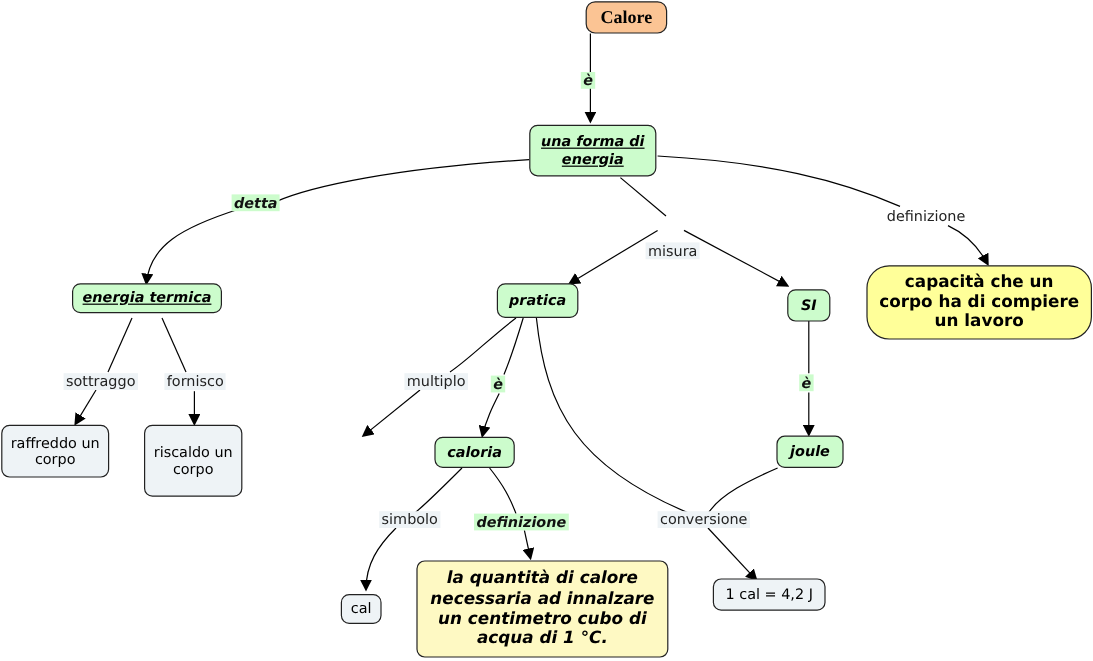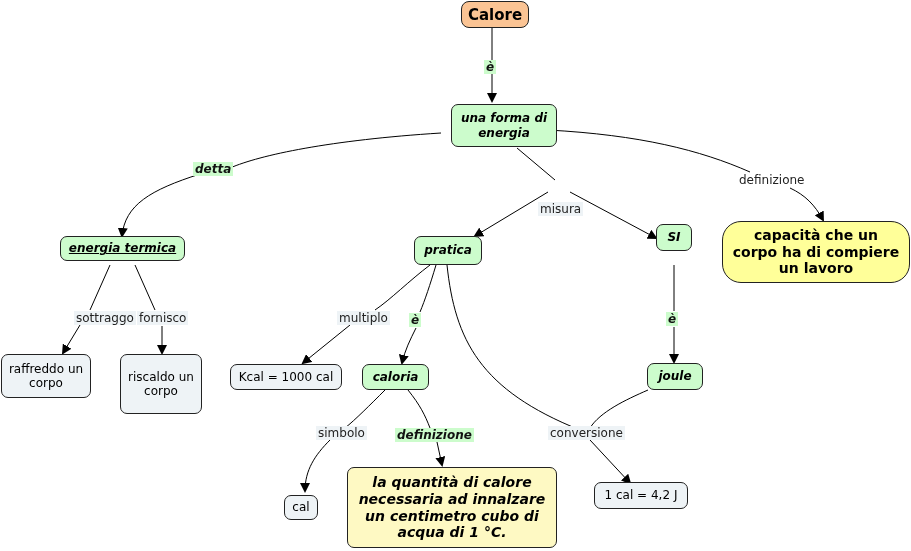--- a/index.html
+++ b/index.html
@@ -48,40 +48,39 @@
       <path d="M590,440 L630,483" marker-end="url(#arr)"></path>
       <path d="M674,265 L674,311"></path>
       <path d="M674,327 L674,362" marker-end="url(#arr)"></path>
       <path d="M385,390 C370,405 355,420 345,428"></path>
       <path d="M330,440 C315,455 305,470 305,491" marker-end="url(#arr)"></path>
       <path d="M408,390 C420,405 425,415 430,428"></path>
       <path d="M437,442 L442,465" marker-end="url(#arr)"></path>
     </g>
   </svg>
 
-  <div class="node orange" style="left:461px;top:1px;width:68px;height:27px;">Calore</div>
-  <div class="node green" style="left:451px;top:104px;width:106px;height:43px;padding:0 4px;">una forma di energia</div>
+  <div class="node orange" style="left:488px;top:1px;width:68px;height:27px;font-family:Liberation Serif, serif;">Calore</div>
+  <div class="node green" style="left:441px;top:104px;width:106px;height:43px;padding:0 4px;text-decoration:underline;">una forma di energia</div>
   <div class="node green" style="left:60px;top:236px;width:125px;height:25px;text-decoration:underline;">energia termica</div>
   <div class="node green" style="left:414px;top:236px;width:68px;height:29px;">pratica</div>
-  <div class="node green" style="left:656px;top:224px;width:36px;height:27px;">SI</div>
+  <div class="node green" style="left:656px;top:241px;width:36px;height:27px;">SI</div>
   <div class="node yellow" style="left:722px;top:221px;width:188px;height:62px;padding:0 8px;">capacità che un corpo ha di compiere un lavoro</div>
   <div class="node gray" style="left:1px;top:354px;width:90px;height:44px;padding:16px 6px;">raffreddo un corpo</div>
   <div class="node gray" style="left:120px;top:354px;width:82px;height:60px;padding:0 6px;">riscaldo un corpo</div>
-  <div class="node gray" style="left:230px;top:364px;width:112px;height:26px;">Kcal = 1000 cal</div>
   <div class="node green" style="left:362px;top:364px;width:67px;height:26px;">caloria</div>
   <div class="node green" style="left:647px;top:363px;width:56px;height:27px;">joule</div>
   <div class="node gray" style="left:284px;top:495px;width:34px;height:25px;">cal</div>
   <div class="node biggreen" style="left:347px;top:467px;width:210px;height:81px;padding:0 6px;">la quantità di calore necessaria ad innalzare un centimetro cubo di acqua di 1 °C.</div>
   <div class="node gray" style="left:594px;top:482px;width:94px;height:27px;">1 cal = 4,2 J</div>
 
   <span class="lbl g" style="left:484px;top:60px;">è</span>
   <span class="lbl g" style="left:193px;top:162px;">detta</span>
   <span class="lbl w" style="left:538px;top:178px;margin-top:24px;">misura</span>
   <span class="lbl plain" style="left:737px;top:173px;">definizione</span>
-  <span class="lbl w" style="left:53px;top:311px;margin-left:21px;">sottraggo</span>
+  <span class="lbl w" style="left:53px;top:311px;">sottraggo</span>
   <span class="lbl w" style="left:137px;top:311px;">fornisco</span>
   <span class="lbl w" style="left:337px;top:311px;">multiplo</span>
   <span class="lbl g" style="left:409px;top:313px;">è</span>
   <span class="lbl g" style="left:666px;top:312px;">è</span>
   <span class="lbl w" style="left:316px;top:426px;">simbolo</span>
   <span class="lbl g" style="left:395px;top:428px;">definizione</span>
   <span class="lbl w" style="left:548px;top:426px;">conversione</span>
 </div>
 
 </body></html>

